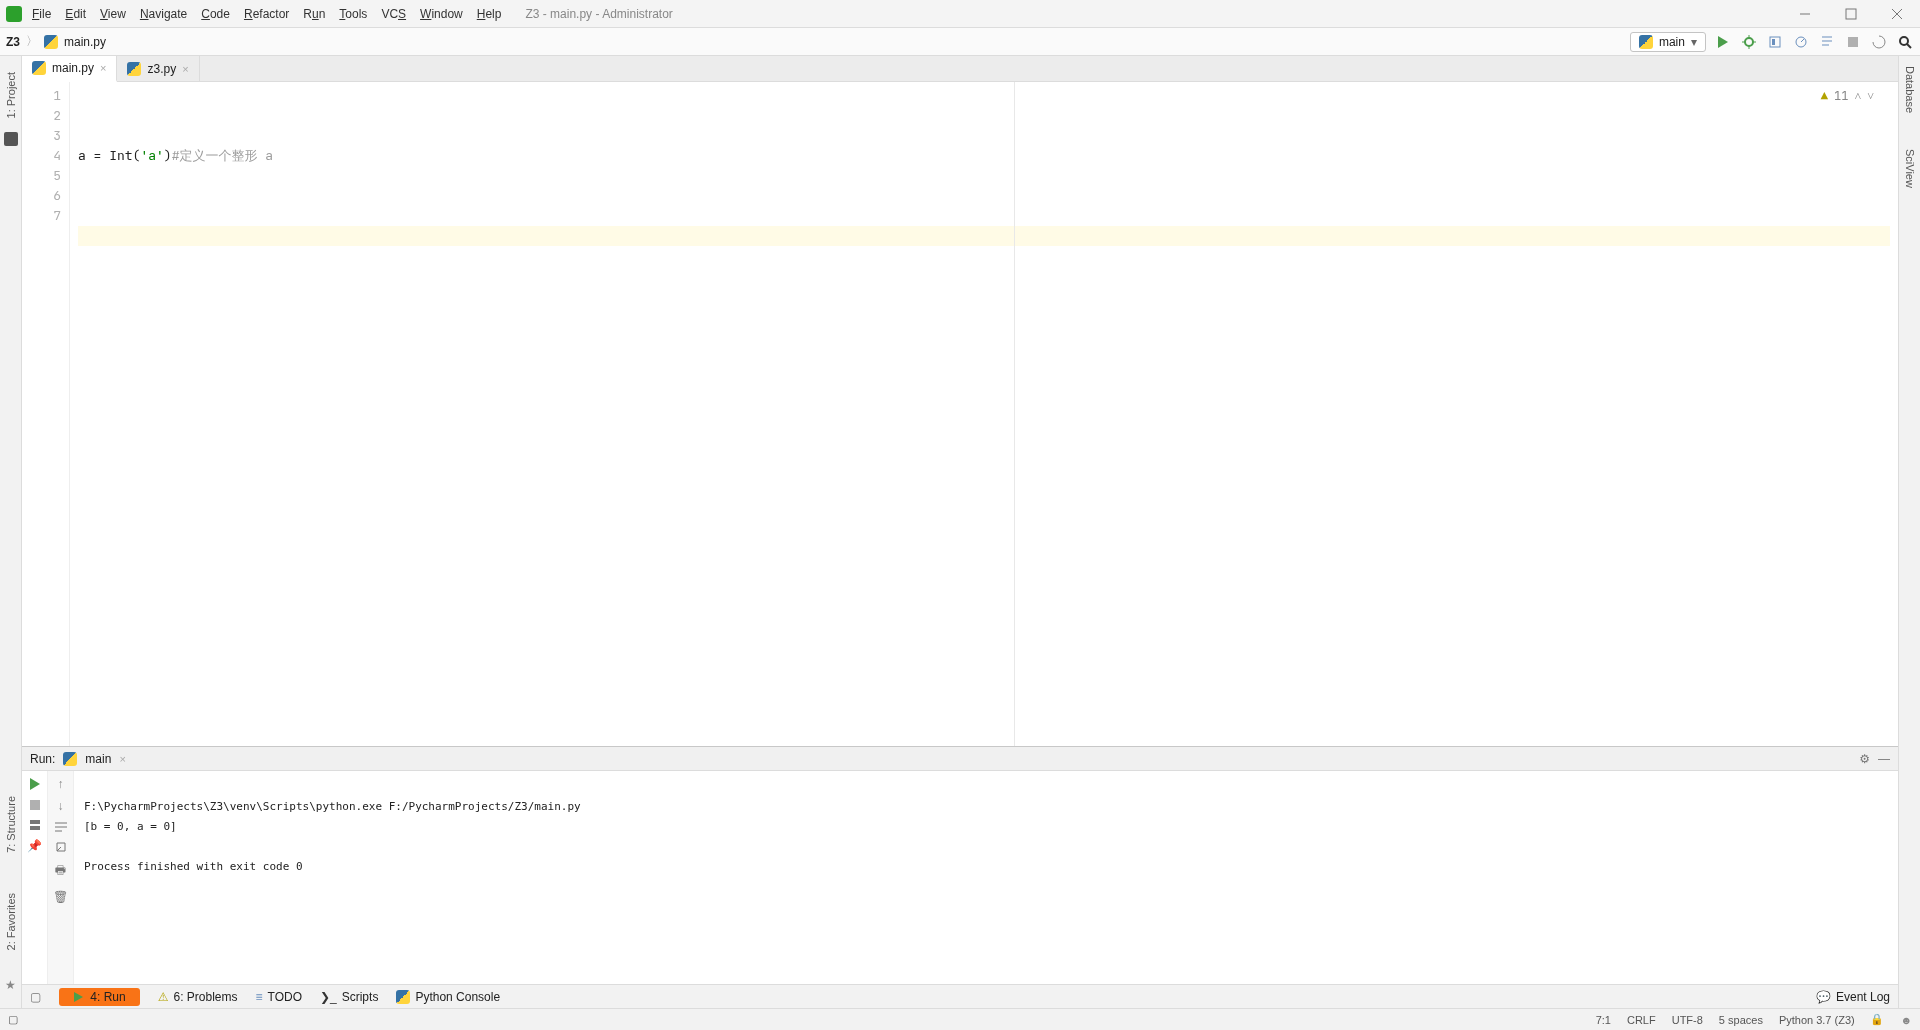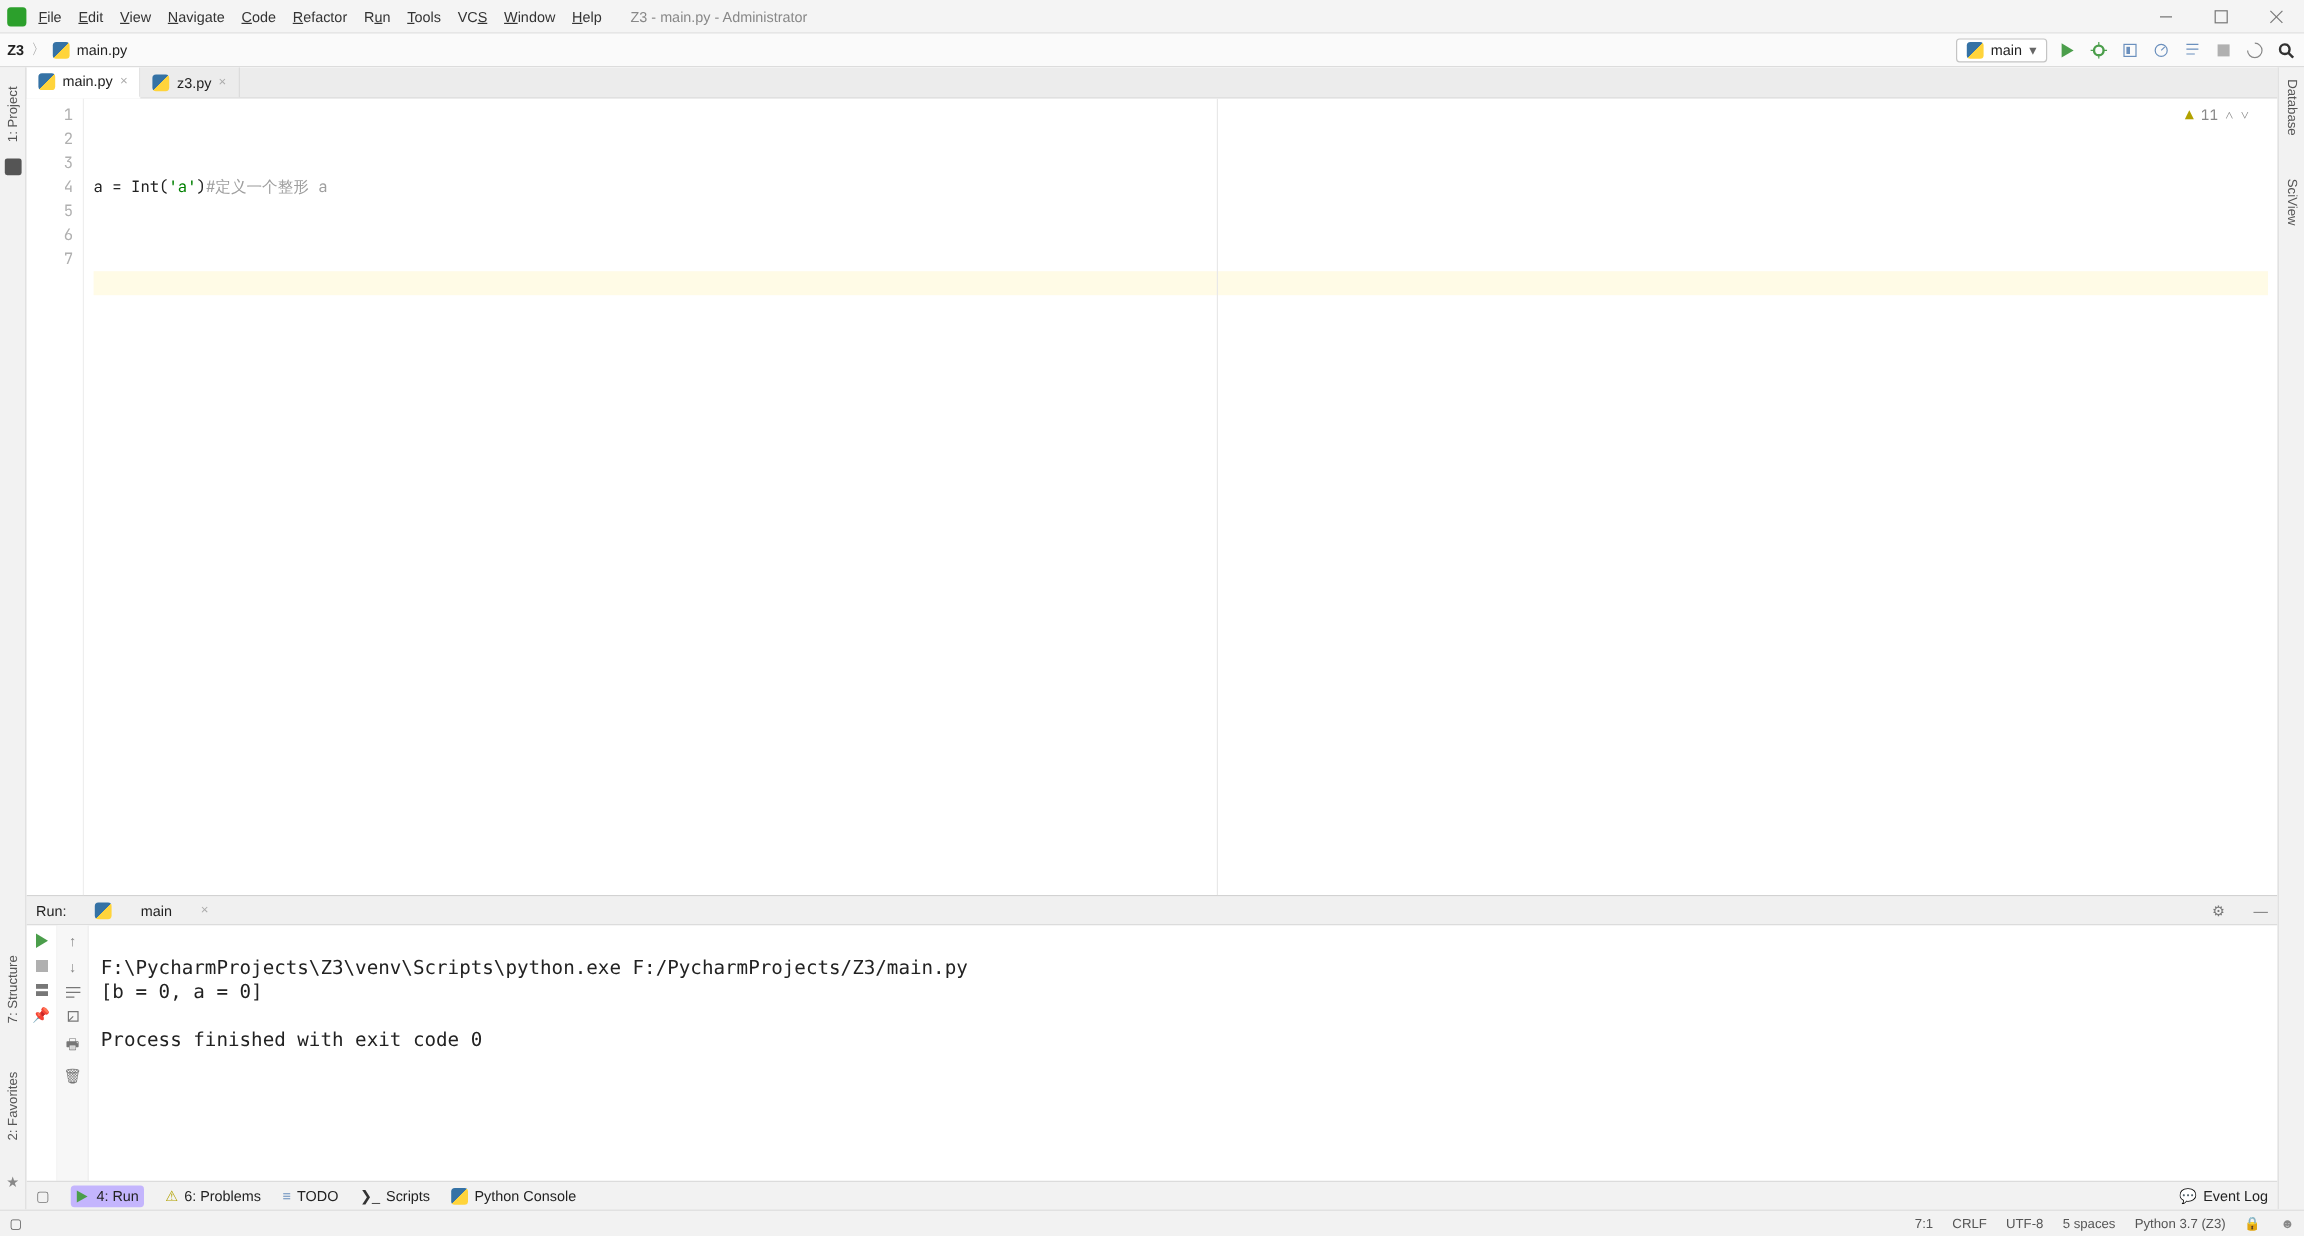--- a/index.html
+++ b/index.html
@@ -188,54 +188,54 @@
     background:#fff;
     display:flex;
     flex-direction:column;
   }
   .run-header {
     height: 24px;
     display:flex; align-items:center;
     background:#f0f0f0;
     border-bottom:1px solid #dcdcdc;
     padding:0 8px;
-    gap:24px;
+    gap:8px;
   }
   .run-header .spacer { flex:1; }
   .run-body {
     flex:1; display:flex;
   }
   .run-toolbar-left, .run-toolbar-left2 {
     width:26px;
     display:flex; flex-direction:column; align-items:center;
     gap:8px; padding:6px 0;
     border-right:1px solid #eee;
   }
   .run-toolbar-left2 { background:#f7f7f7; }
   .console {
     flex:1;
     padding: 6px 10px;
     font-family: "Consolas",monospace;
-    font-size:16px;
+    font-size:11px;
     line-height:20px;
     white-space: pre;
     overflow:auto;
   }
 
   
   .bottom-tabs {
     height: 24px;
     background:#f2f2f2;
     border-top:1px solid #dcdcdc;
     display:flex; align-items:center;
     gap:18px;
     padding:0 8px;
   }
   .btab { display:flex; align-items:center; gap:5px; cursor:pointer; }
-  .btab.active { background:#c4b5fd; padding:2px 4px; border-radius:3px; }
+  .btab.active { background:#f97316; padding:2px 14px; border-radius:3px; }
   .bottom-tabs .spacer { flex:1; }
 
   
   .statusbar {
     height: 22px;
     background:#f2f2f2;
     border-top:1px solid #dcdcdc;
     display:flex; align-items:center;
     padding:0 8px; gap:16px;
     font-size:11px; color:#555;

